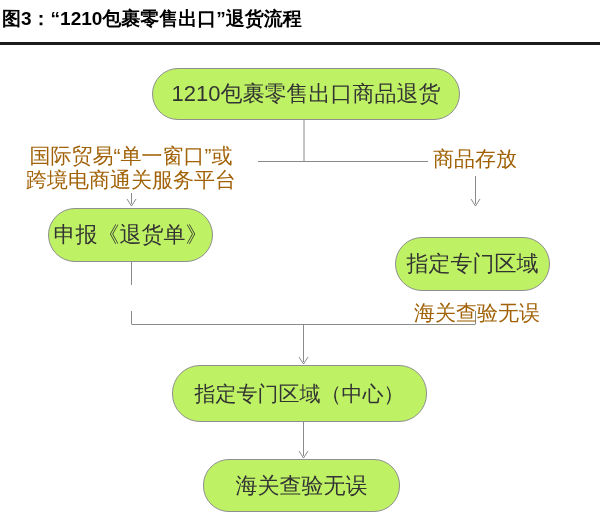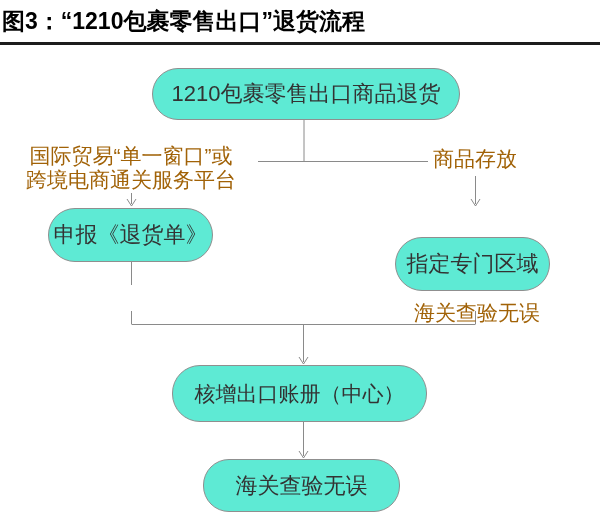--- a/index.html
+++ b/index.html
@@ -12,21 +12,21 @@
     position: relative;
     width: 600px;
     height: 515px;
     background: #ffffff;
     overflow: hidden;
   }
   .fig-title {
     position: absolute;
     left: 2px;
     top: 6px;
-    font-size: 23px;
+    font-size: 19px;
     font-weight: bold;
     color: #000000;
     white-space: nowrap;
   }
   .title-rule {
     position: absolute;
     left: 0;
     top: 42px;
     width: 600px;
     height: 3px;
@@ -34,21 +34,21 @@
   }
   .connectors {
     position: absolute;
     left: 0;
     top: 0;
   }
   .node {
     position: absolute;
     box-sizing: border-box;
     border: 1px solid #8f8f8f;
-    background: #5eead4;
+    background: #bef264;
     display: flex;
     align-items: center;
     justify-content: center;
     font-size: 22px;
     color: #333333;
     text-align: center;
     white-space: nowrap;
   }
   .node-start            { left: 152px; top: 68px;  width: 308px; height: 52px; border-radius: 26px; }
   .node-declare          { left: 48px;  top: 208px; width: 165px; height: 54px; border-radius: 27px; }
@@ -115,17 +115,17 @@
 
   <div class="lbl lbl-right-storage">商品存放</div>
 
   <div class="node node-declare">申报《退货单》</div>
 
   <div class="node node-designated-area">指定专门区域</div>
 
 
   <div class="lbl lbl-right-inspect">海关查验无误</div>
 
-  <div class="node node-return-area">核增出口账册（中心）</div>
+  <div class="node node-return-area">指定专门区域（中心）</div>
 
   <div class="node node-ledger">海关查验无误</div>
 
 </div>
 
 </body></html>

